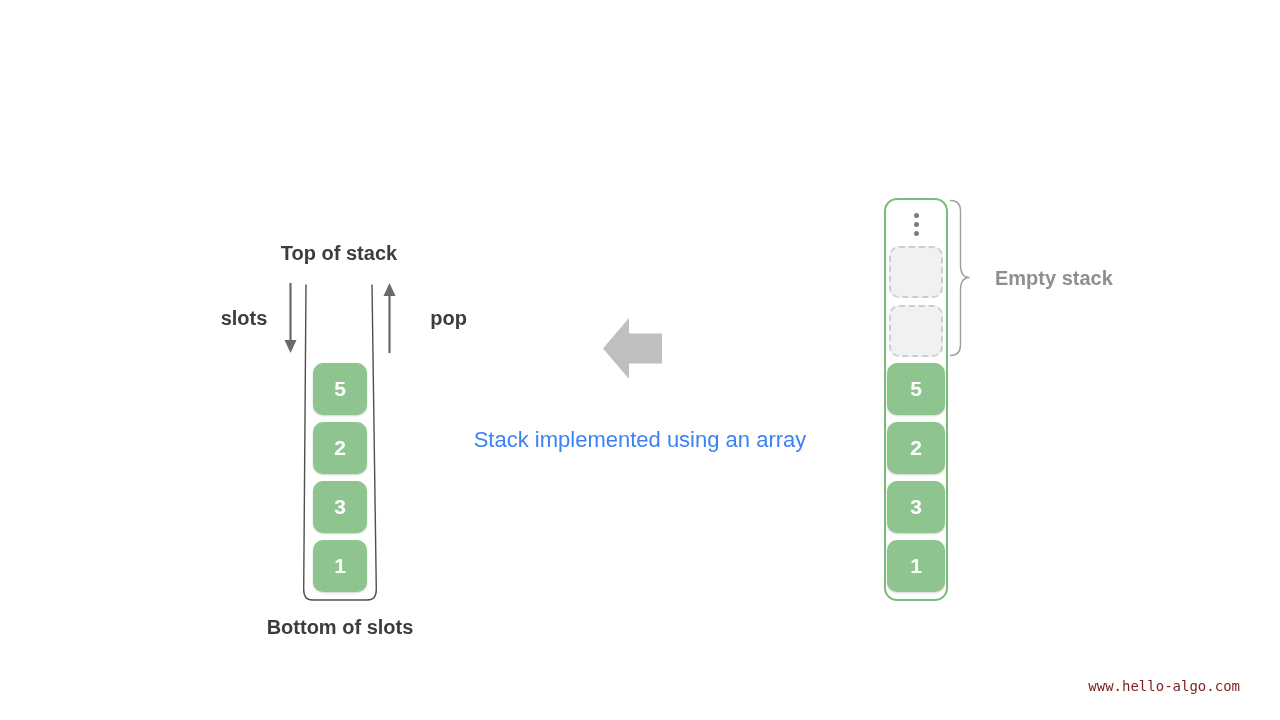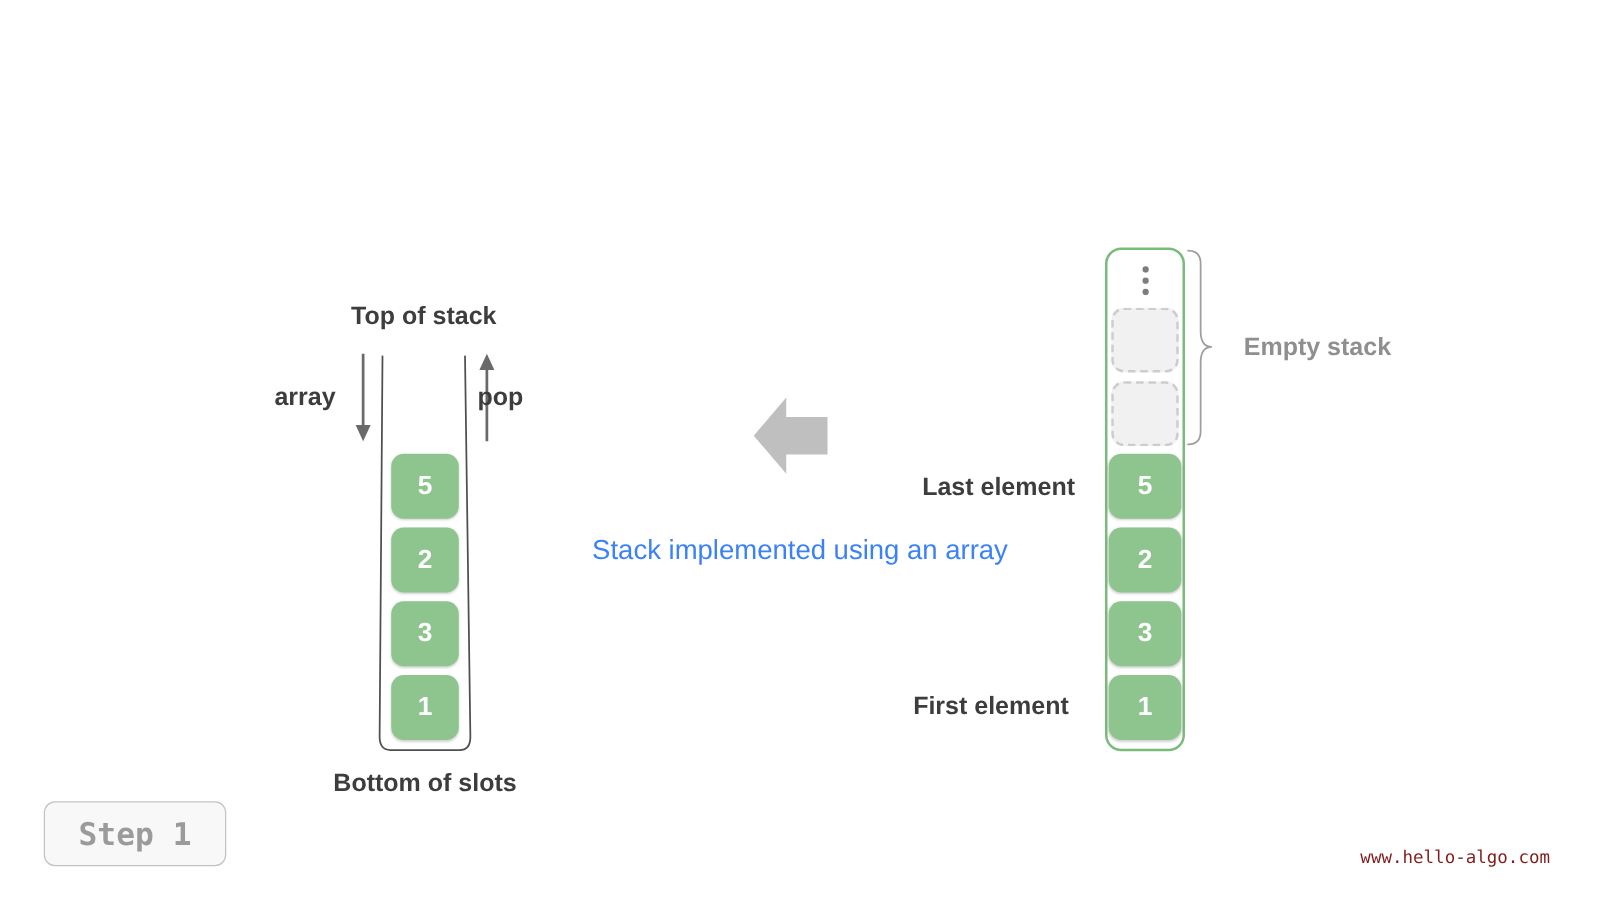--- a/index.html
+++ b/index.html
@@ -97,23 +97,23 @@
       <polygon points="383.5,296 395.5,296 389.5,283" fill="#6a6a6a"></polygon>
     </g>
 
     <polygon points="603,348.5 629,318 629,333.5 662,333.5 662,363.5 629,363.5 629,379" fill="#bfbfbf"></polygon>
 
     <path d="M 950.5 200.5 Q 960.5 200.5 960.5 211 L 960.5 265 Q 960.5 277.5 969.5 277.5 Q 960.5 277.5 960.5 290 L 960.5 345 Q 960.5 355.5 950.5 355.5" fill="none" stroke="#9e9e9e" stroke-width="1.4" stroke-linecap="round"></path>
   </svg>
 
   <div class="abs label-dark" style="left:239px;top:241px;width:200px;text-align:center;">Top of stack</div>
 
-  <div class="abs label-dark" style="left:194px;top:306px;width:100px;text-align:center;">array</div>
+  <div class="abs label-dark" style="left:194px;top:306px;width:100px;text-align:center;">slots</div>
 
-  <div class="abs label-dark" style="left:382px;top:306px;width:100px;text-align:left;">pop</div>
+  <div class="abs label-dark" style="left:367px;top:306px;width:100px;text-align:right;">pop</div>
 
   <div class="abs label-dark" style="left:240px;top:615px;width:200px;text-align:center;">Bottom of slots</div>
 
   <div class="el" style="left:313px;top:363px;">5</div>
   <div class="el" style="left:313px;top:422px;">2</div>
   <div class="el" style="left:313px;top:481px;">3</div>
   <div class="el" style="left:313px;top:540px;">1</div>
 
   <div class="abs caption" style="left:340px;top:427px;width:600px;">Stack implemented using an array</div>
 
@@ -128,23 +128,18 @@
   <div class="empty-slot" style="left:889px;top:246px;"></div>
   <div class="empty-slot" style="left:889px;top:305px;"></div>
 
   <div class="el el-right" style="left:887px;top:363px;">5</div>
   <div class="el el-right" style="left:887px;top:422px;">2</div>
   <div class="el el-right" style="left:887px;top:481px;">3</div>
   <div class="el el-right" style="left:887px;top:540px;">1</div>
 
   <div class="abs label-gray" style="left:995px;top:266px;">Empty stack</div>
 
-  <div class="abs label-dark" style="left:660px;top:378px;width:200px;text-align:right;">Last element</div>
 
-  <div class="abs label-dark" style="left:655px;top:553px;width:200px;text-align:right;">First element</div>
 
-  <div class="step-badge">
-    <span>Step 1</span>
-  </div>
 
   <div class="watermark">www.hello-algo.com</div>
 
 </div>
 
 </body></html>

